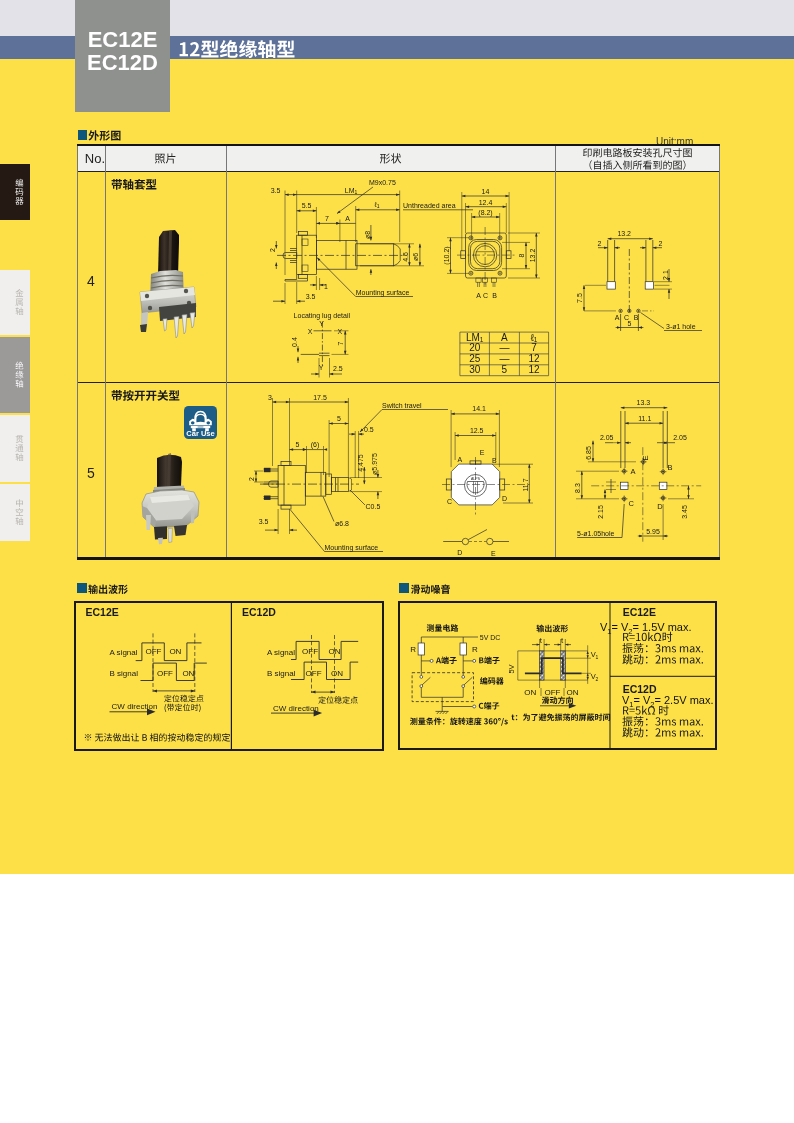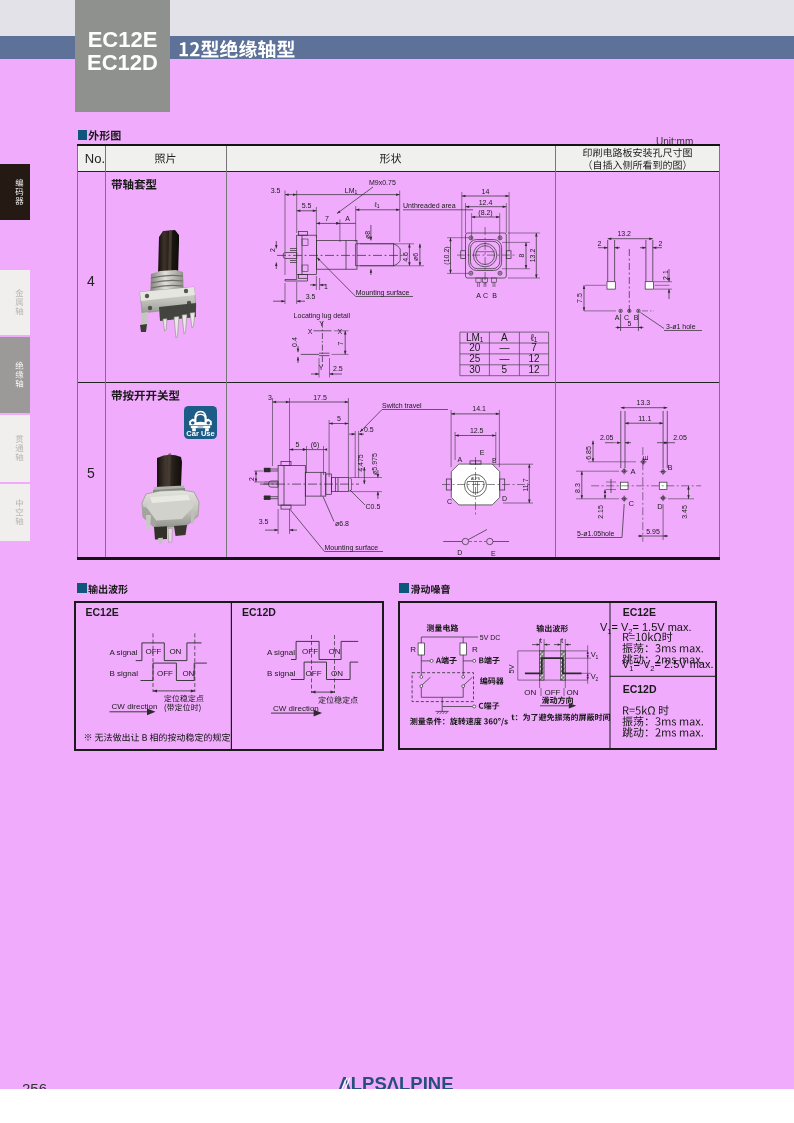--- a/index.html
+++ b/index.html
@@ -1,16 +1,16 @@
 <!DOCTYPE html>
 <html><head><meta charset="utf-8"><style>
 html,body{margin:0;padding:0;background:#fff}
 *{box-sizing:border-box}
 body{font-family:"Liberation Sans",sans-serif;-webkit-font-smoothing:antialiased}
-#page{position:relative;width:794px;height:1089px;background:#f0abfc;overflow:hidden}
+#page{position:relative;width:794px;height:874px;background:#fde047;overflow:hidden}
 .abs{position:absolute}
 svg{display:block}
 svg text{font-family:"Liberation Sans",sans-serif}
 .dl{stroke:#2b2b2b;stroke-width:0.7;fill:none}
 .dl polygon{fill:#2b2b2b;stroke:none}
 .dl text{fill:#1a1a1a;stroke:none}
 </style></head><body>
 <div id="page">
 <div class="abs" style="left:0;top:0;width:794px;height:36px;background:#e2e2e8"></div>
     <div class="abs" style="left:0;top:36px;width:794px;height:23px;background:#5e7299"></div>
@@ -732,21 +732,21 @@
       <line x1="166" y1="87" x2="166" y2="95" stroke-width="0.55"></line>
       <text x="132.2" y="94.2" style="font-size:8px;text-anchor:middle" fill="#1a1a1a">ON</text>
       <text x="154.5" y="94.2" style="font-size:8px;text-anchor:middle" fill="#1a1a1a">OFF</text>
       <text x="174.6" y="94.2" style="font-size:8px;text-anchor:middle" fill="#1a1a1a">ON</text>
       <line x1="142" y1="104.8" x2="175" y2="104.8" stroke-width="0.8"></line>
       <polygon points="178.3,104.8 170.8,102 170.8,107.6" fill="#2b2b2b" stroke="none"></polygon>
       <text x="224.7" y="15" style="font-size:10.5px;font-weight:bold" fill="#111">EC12E</text>
       <text x="224.7" y="91.5" style="font-size:10.5px;font-weight:bold" fill="#111">EC12D</text>
     </svg>
     <div class="abs" style="left:600px;top:620.5px;font-size:11px;color:#111">V<sub style="font-size:7.5px">1</sub>= V<sub style="font-size:7.5px">2</sub>= 1.5V max.</div>
-    <div class="abs" style="left:622px;top:658px;font-size:11px;color:#111">V<sub style="font-size:7.5px">1</sub>= V<sub style="font-size:7.5px">2</sub>= 2.5V max.</div>
+    <div class="abs" style="left:622px;top:694px;font-size:11px;color:#111">V<sub style="font-size:7.5px">1</sub>= V<sub style="font-size:7.5px">2</sub>= 2.5V max.</div>
     <div class="abs" style="left:22px;top:1080px;font-size:15px;color:#333">256</div>
     <svg class="abs" style="left:339px;top:1076px" width="118" height="16" viewBox="0 0 118 16">
 <text x="-0.5" y="14.2" style="font-size:19px;font-weight:bold" fill="#26507b" textLength="115" lengthAdjust="spacingAndGlyphs">ΛLPSΛLPINE</text>
 <line x1="2.6" y1="13.8" x2="8" y2="1.8" stroke="#fff" stroke-width="1.3"></line>
 <line x1="5.6" y1="13.8" x2="11" y2="1.8" stroke="#fff" stroke-width="1.3"></line>
 </svg>
     <svg class="abs" style="left:0;top:0;pointer-events:none" width="794" height="1123">
       <path transform="translate(178.0,56.3)" fill="#ffffff" d="M1.6 0H10V-2.3H7.4V-14.1H5.3C4.4 -13.5 3.5 -13.1 2 -12.9V-11.2H4.6V-2.3H1.6Z M12 0H21.5V-2.4H18.4C17.7 -2.4 16.8 -2.3 16.1 -2.2C18.7 -4.7 20.8 -7.4 20.8 -10C20.8 -12.6 19 -14.3 16.4 -14.3C14.4 -14.3 13.2 -13.6 11.9 -12.2L13.4 -10.7C14.1 -11.5 15 -12.1 16 -12.1C17.3 -12.1 18.1 -11.2 18.1 -9.9C18.1 -7.7 15.9 -5 12 -1.6Z M34 -15V-8.6H36.1V-15ZM37.5 -15.9V-7.8C37.5 -7.6 37.4 -7.5 37.1 -7.5C36.9 -7.5 35.9 -7.5 35.1 -7.5C35.4 -7 35.7 -6.1 35.8 -5.5C37.1 -5.5 38.1 -5.5 38.8 -5.9C39.5 -6.2 39.7 -6.7 39.7 -7.8V-15.9ZM29.3 -13.5V-11.5H27.7V-13.5ZM25.2 -4.6V-2.5H30.7V-1H23.3V1.1H40.5V-1H33.1V-2.5H38.6V-4.6H33.1V-6.1H31.5V-9.5H33.2V-11.5H31.5V-13.5H32.8V-15.5H24.1V-13.5H25.6V-11.5H23.5V-9.5H25.4C25.1 -8.5 24.5 -7.6 23.1 -6.9C23.5 -6.6 24.3 -5.7 24.6 -5.3C26.5 -6.3 27.3 -7.9 27.6 -9.5H29.3V-5.8H30.7V-4.6Z M42 -1.3 42.4 0.9C44.3 0.4 46.8 -0.3 49.2 -0.9L49 -2.8C46.4 -2.2 43.7 -1.6 42 -1.3ZM51.9 -16.3C51.2 -14.5 50 -12.7 48.8 -11.3L47.4 -12.2C47.1 -11.6 46.7 -10.9 46.3 -10.3L44.7 -10.2C45.8 -11.7 46.8 -13.6 47.5 -15.3L45.5 -16.3C44.8 -14.1 43.4 -11.6 43 -11.1C42.6 -10.4 42.3 -10 41.9 -9.9C42.1 -9.3 42.5 -8.3 42.6 -7.8C42.9 -8 43.3 -8.1 45 -8.3C44.4 -7.4 43.8 -6.7 43.5 -6.4C42.9 -5.7 42.4 -5.2 42 -5.1C42.2 -4.6 42.5 -3.6 42.6 -3.2C43.1 -3.5 43.9 -3.7 48.8 -4.7C48.8 -5.1 48.8 -6 48.9 -6.6L45.6 -6C46.7 -7.3 47.8 -8.9 48.8 -10.4C49.1 -10.2 49.4 -9.9 49.6 -9.7V-1.6C49.6 0.8 50.4 1.4 52.9 1.4C53.4 1.4 56.2 1.4 56.7 1.4C58.9 1.4 59.5 0.6 59.8 -2.1C59.2 -2.3 58.3 -2.6 57.8 -3C57.7 -0.9 57.5 -0.6 56.6 -0.6C55.9 -0.6 53.6 -0.6 53 -0.6C51.9 -0.6 51.7 -0.7 51.7 -1.6V-4.2H58.9V-10.7H56.3C57 -11.6 57.6 -12.6 58.1 -13.5L56.7 -14.5L56.3 -14.4H53.4C53.6 -14.8 53.8 -15.3 54 -15.7ZM53.3 -8.7V-6.1H51.7V-8.7ZM55.2 -8.7H56.8V-6.1H55.2ZM55.1 -12.4C54.8 -11.8 54.4 -11.2 54.1 -10.7L54.1 -10.7H51.1C51.5 -11.2 51.9 -11.8 52.3 -12.4Z M61.2 -1.3 61.7 0.8C63.4 0 65.5 -0.9 67.5 -1.9L67.1 -3.7C64.9 -2.8 62.7 -1.8 61.2 -1.3ZM69.7 -16.1C69.4 -14.5 68.9 -12.4 68.5 -11.1H74.2L74.1 -10.3H67.5V-8.5H70.8C69.7 -7.8 68.4 -7.3 67.1 -6.9C67.5 -6.6 68.1 -5.8 68.3 -5.4C69.1 -5.7 70 -6.1 70.9 -6.6C71.1 -6.4 71.3 -6.2 71.5 -6C70.4 -5.3 68.7 -4.5 67.4 -4.1C67.8 -3.7 68.2 -3.1 68.5 -2.6C69.7 -3.1 71.2 -3.9 72.3 -4.8C72.4 -4.5 72.5 -4.3 72.6 -4C71.3 -2.8 69 -1.5 67.1 -0.9C67.6 -0.5 68.1 0.1 68.3 0.6C69.8 -0 71.6 -1.1 72.9 -2.2C72.9 -1.4 72.8 -0.8 72.5 -0.6C72.3 -0.2 72 -0.1 71.7 -0.1C71.3 -0.1 70.9 -0.2 70.5 -0.2C70.8 0.4 70.9 1.2 71 1.7C71.3 1.7 71.7 1.7 72.1 1.7C72.8 1.7 73.3 1.5 73.9 1C74.8 0.2 75.4 -2.1 74.5 -4.4L75.4 -4.8C75.7 -2.5 76.3 -0.4 77.5 0.8C77.8 0.2 78.4 -0.5 78.9 -0.9C77.8 -1.8 77.2 -3.7 77 -5.6C77.5 -5.9 78.1 -6.3 78.6 -6.6L77.2 -8C76.3 -7.4 75 -6.6 73.8 -5.9C73.4 -6.5 72.9 -7.1 72.4 -7.6C72.8 -7.9 73.2 -8.2 73.5 -8.5H78.8V-10.3H76.1C76.4 -11.8 76.7 -13.5 76.9 -15L75.5 -15.2L75.1 -15.1H71.6L71.8 -15.9ZM74.7 -13.5 74.5 -12.6H70.9L71.2 -13.5ZM61.7 -7.8C62 -8 62.4 -8.1 64.1 -8.3C63.4 -7.3 62.9 -6.6 62.6 -6.2C62.1 -5.5 61.7 -5.1 61.2 -5C61.4 -4.5 61.7 -3.6 61.8 -3.2C62.3 -3.5 63 -3.8 67.1 -4.9C67 -5.4 67 -6.2 67 -6.8L64.8 -6.2C65.9 -7.7 66.9 -9.4 67.8 -11L66.1 -12.1C65.8 -11.4 65.5 -10.8 65.2 -10.2L63.6 -10.1C64.7 -11.6 65.7 -13.5 66.4 -15.2L64.4 -16C63.7 -13.8 62.5 -11.5 62.1 -10.9C61.7 -10.3 61.4 -9.9 61 -9.8C61.3 -9.3 61.6 -8.2 61.7 -7.8Z M90.1 -4.8H91.6V-1.4H90.1ZM90.1 -6.9V-10H91.6V-6.9ZM95.2 -4.8V-1.4H93.7V-4.8ZM95.2 -6.9H93.7V-10H95.2ZM91.5 -16.1V-12H88V1.7H90.1V0.6H95.2V1.6H97.3V-12H93.8V-16.1ZM80.8 -5.9C81 -6.1 81.7 -6.2 82.3 -6.2H83.9V-4C82.4 -3.8 81 -3.6 80 -3.5L80.4 -1.3L83.9 -1.9V1.6H85.9V-2.3L87.5 -2.6L87.4 -4.6L85.9 -4.4V-6.2H87.4V-8.2H85.9V-11H83.9V-8.2H82.7C83.2 -9.4 83.7 -10.7 84.1 -12H87.4V-14.2H84.6C84.8 -14.7 84.9 -15.2 85 -15.8L82.8 -16.1C82.7 -15.5 82.6 -14.8 82.5 -14.2H80.2V-12H82C81.6 -10.8 81.3 -9.7 81.1 -9.3C80.8 -8.5 80.5 -7.9 80.1 -7.8C80.4 -7.3 80.7 -6.3 80.8 -5.9Z M110 -15V-8.6H112.1V-15ZM113.5 -15.9V-7.8C113.5 -7.6 113.4 -7.5 113.1 -7.5C112.9 -7.5 111.9 -7.5 111.1 -7.5C111.4 -7 111.7 -6.1 111.8 -5.5C113.1 -5.5 114.1 -5.5 114.8 -5.9C115.5 -6.2 115.7 -6.7 115.7 -7.8V-15.9ZM105.3 -13.5V-11.5H103.7V-13.5ZM101.2 -4.6V-2.5H106.7V-1H99.3V1.1H116.5V-1H109.1V-2.5H114.6V-4.6H109.1V-6.1H107.5V-9.5H109.2V-11.5H107.5V-13.5H108.8V-15.5H100.1V-13.5H101.6V-11.5H99.5V-9.5H101.4C101.1 -8.5 100.5 -7.6 99.1 -6.9C99.5 -6.6 100.3 -5.7 100.6 -5.3C102.5 -6.3 103.3 -7.9 103.6 -9.5H105.3V-5.8H106.7V-4.6Z"></path>
       <path transform="translate(15.2,186.0)" fill="#fff" d="M0.3 -0.5 0.5 0.1C1.2 -0.2 2.1 -0.5 2.9 -0.9L2.8 -1.4C1.9 -1 1 -0.7 0.3 -0.5ZM0.5 -3.6C0.6 -3.7 0.8 -3.7 1.7 -3.8C1.4 -3.3 1.1 -2.8 1 -2.7C0.7 -2.4 0.6 -2.1 0.4 -2.1C0.5 -2 0.5 -1.7 0.6 -1.5C0.7 -1.6 1 -1.7 2.9 -2.2C2.9 -2.3 2.8 -2.5 2.8 -2.7L1.4 -2.4C2 -3.2 2.6 -4.1 3.1 -5.1L2.6 -5.4C2.4 -5 2.3 -4.7 2.1 -4.4L1.1 -4.3C1.6 -5 2.1 -6 2.4 -6.9L1.8 -7.1C1.5 -6.1 1 -5 0.8 -4.7C0.6 -4.4 0.5 -4.2 0.3 -4.2C0.4 -4 0.5 -3.7 0.5 -3.6ZM5.3 -3V-1.7H4.6V-3ZM5.7 -3H6.3V-1.7H5.7ZM4.1 -3.5V0.6H4.6V-1.2H5.3V0.4H5.7V-1.2H6.3V0.4H6.8V-1.2H7.4V0.1C7.4 0.1 7.4 0.1 7.3 0.1C7.3 0.1 7.1 0.1 6.9 0.1C7 0.3 7 0.5 7.1 0.6C7.4 0.6 7.6 0.6 7.7 0.5C7.9 0.4 7.9 0.3 7.9 0.1V-3.5L7.4 -3.5ZM6.8 -3H7.4V-1.7H6.8ZM5.1 -7C5.3 -6.8 5.4 -6.5 5.5 -6.2H3.5V-4.4C3.5 -3.1 3.4 -1.2 2.7 0.2C2.8 0.2 3.1 0.4 3.2 0.5C4 -0.8 4.1 -2.8 4.1 -4.2H7.8V-6.2H6.2C6.1 -6.5 5.9 -6.9 5.7 -7.2ZM4.1 -5.7H7.2V-4.8H4.1Z"></path>
       <path transform="translate(15.2,195.0)" fill="#fff" d="M3.5 -1.7V-1.2H6.7V-1.7ZM4.2 -5.5C4.1 -4.7 4 -3.5 3.9 -2.9H4.1L7.3 -2.9C7.2 -1 7 -0.2 6.8 -0C6.7 0.1 6.6 0.1 6.4 0.1C6.3 0.1 5.9 0.1 5.5 0C5.6 0.2 5.7 0.4 5.7 0.6C6.1 0.6 6.5 0.6 6.7 0.6C7 0.6 7.1 0.6 7.3 0.4C7.6 0.1 7.8 -0.8 8 -3.1C8 -3.2 8 -3.4 8 -3.4H6.9C7.1 -4.5 7.2 -5.7 7.3 -6.6L6.8 -6.7L6.7 -6.6H3.8V-6.1H6.6C6.5 -5.3 6.4 -4.3 6.3 -3.4H4.6C4.6 -4 4.7 -4.8 4.8 -5.5ZM0.4 -6.7V-6.1H1.5C1.2 -4.8 0.9 -3.6 0.2 -2.8C0.3 -2.6 0.5 -2.3 0.5 -2.1C0.7 -2.3 0.9 -2.5 1 -2.8V0.3H1.5V-0.4H3.1V-4.1H1.5C1.8 -4.7 1.9 -5.4 2.1 -6.1H3.3V-6.7ZM1.5 -3.5H2.5V-1H1.5Z"></path>

